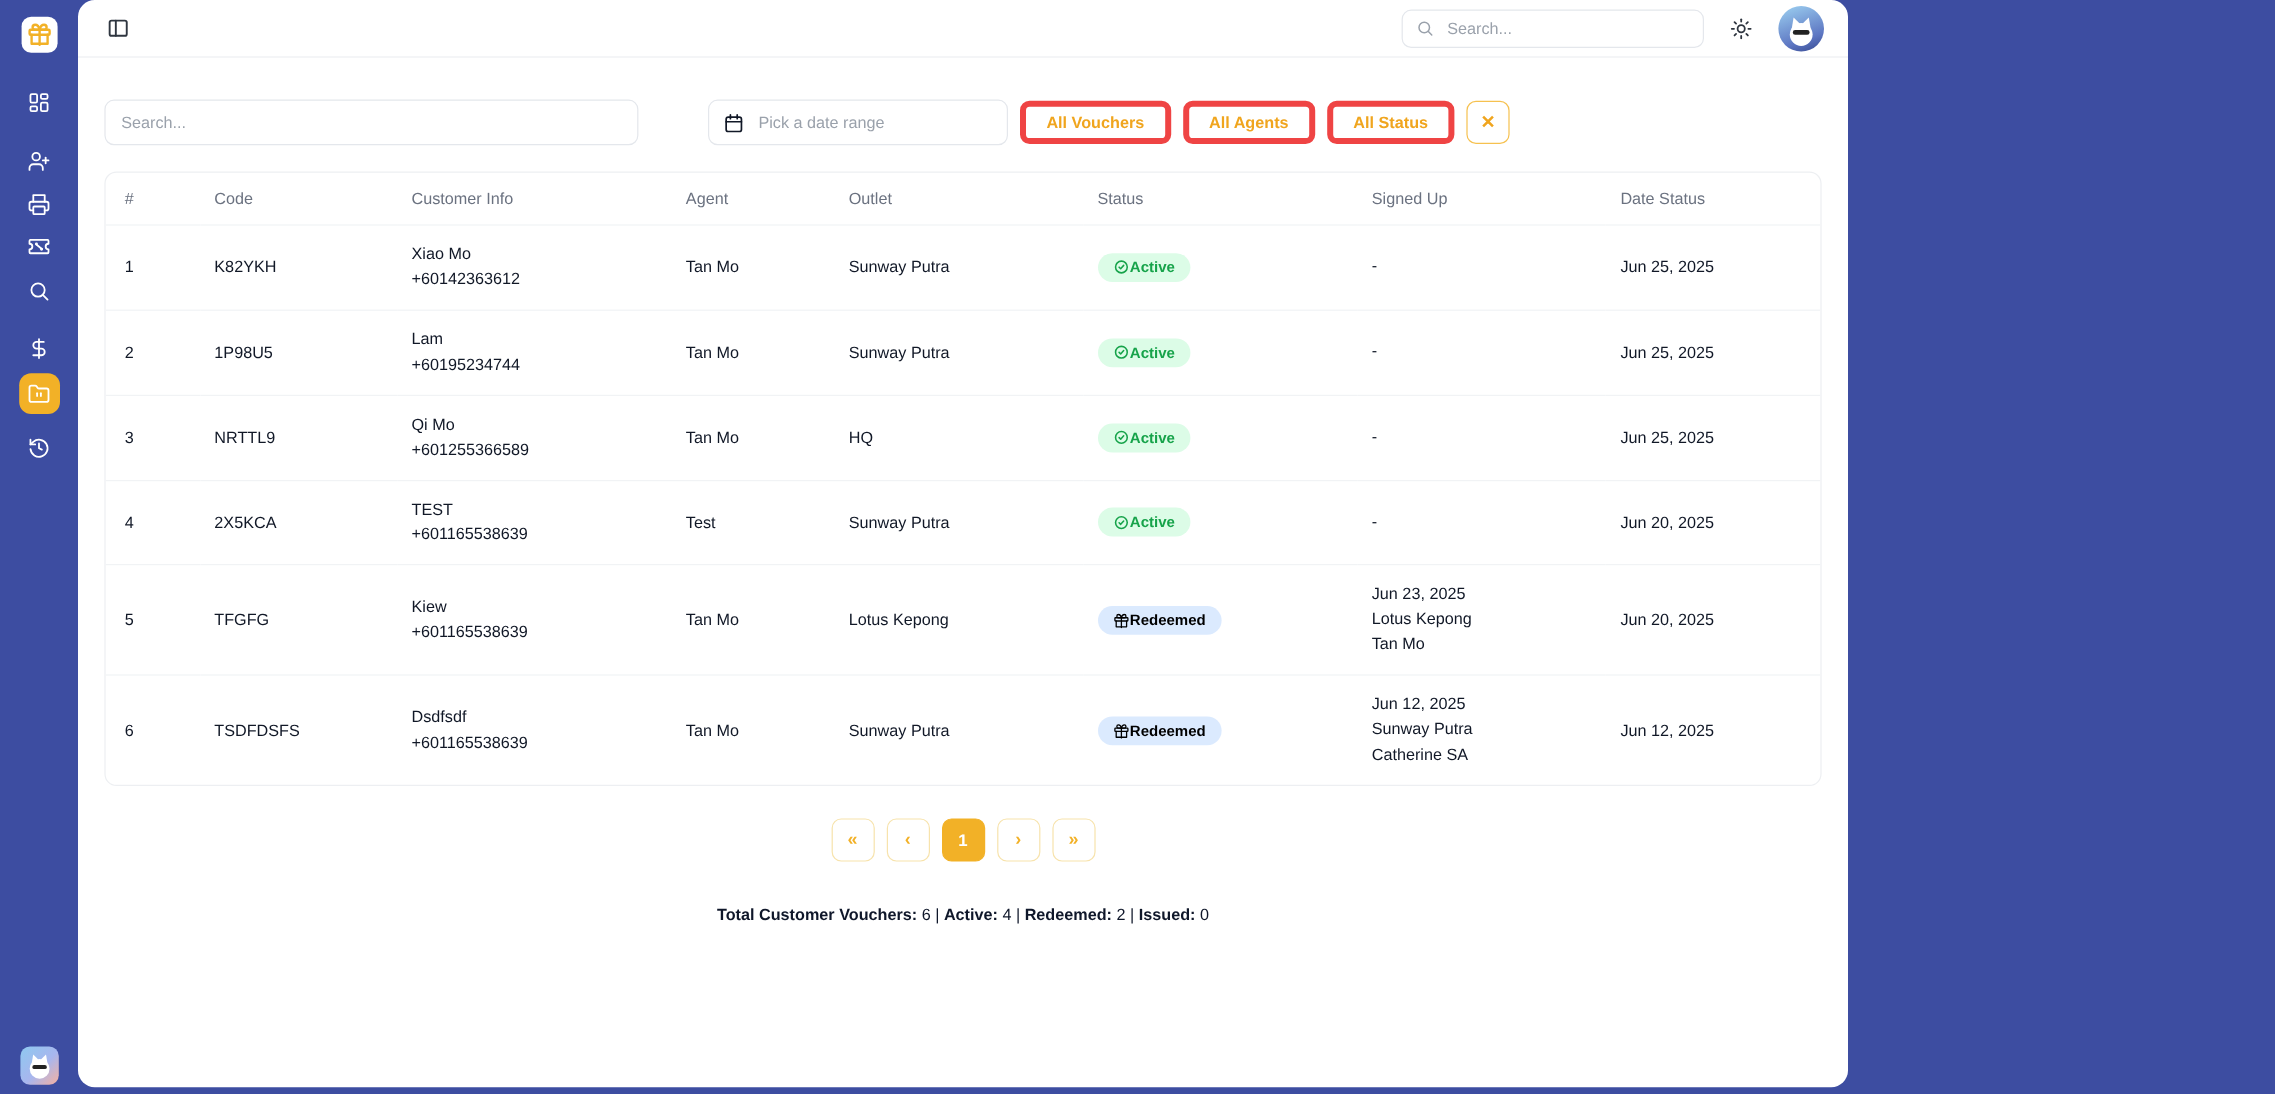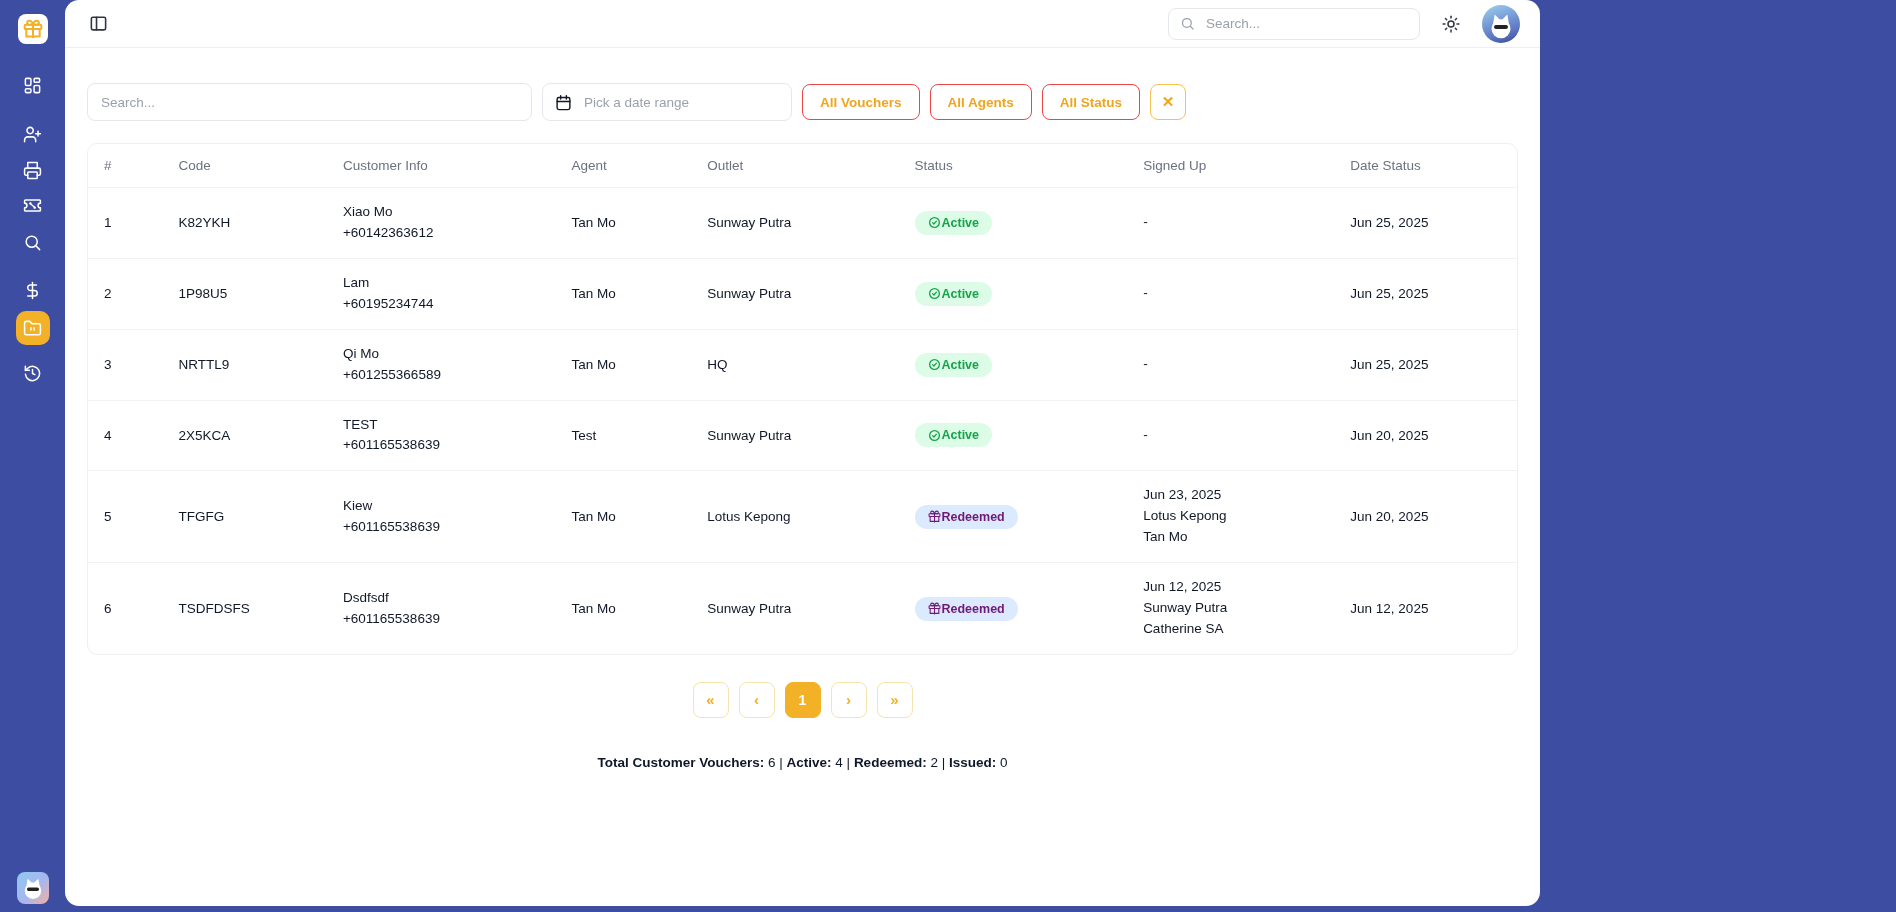--- a/index.html
+++ b/index.html
@@ -80,26 +80,26 @@
 
   
   .filters { display: flex; align-items: center; gap: 10px; margin-top: 27px; }
   .filter-search {
     width: 445px; height: 38px; border: 1px solid #e4e7ec; border-radius: 8px;
     padding: 0 13px; font-size: 13.5px; color: #374151; outline: none; font-family: inherit;
   }
   .filter-search::placeholder, .search-box input::placeholder, .date-field input::placeholder { color: #9aa1ab; }
   .date-field {
     width: 250px; height: 38px; border: 1px solid #e4e7ec; border-radius: 8px;
-    display: flex; align-items: center; gap: 10px; padding: 0 12px; cursor: pointer;
+    display: flex; align-items: center; gap: 10px; padding: 0 12px; cursor: pointer; margin-left: 48px;
   }
   .date-field svg { color: #111827; flex: 0 0 auto; }
   .date-field input { border: none; outline: none; flex: 1; min-width: 0; font-size: 13.5px; color: #374151; font-family: inherit; }
   .filter-btn {
-    height: 36px; background: #fff; border: 1px solid #ef4444; color: #F0A51E;
+    height: 36px; background: #fff; border: 5px solid #ef4444; color: #F0A51E;
     border-radius: 8px; padding: 0 17px; font-size: 13.5px; font-weight: bold;
     cursor: pointer; font-family: inherit;
   }
   .clear-btn {
     height: 36px; width: 36px; background: #fff; border: 1px solid #F6C14F; color: #F0A51E;
     border-radius: 8px; font-size: 15px; font-weight: bold; cursor: pointer; font-family: inherit;
   }
 
   
   .table-wrap { margin-top: 22px; border: 1px solid #edeff2; border-radius: 10px; overflow: hidden; }
@@ -118,21 +118,21 @@
   th:nth-child(6), td:nth-child(6) { width: 16%; }
   th:nth-child(7), td:nth-child(7) { width: 14.5%; }
   th:nth-child(8), td:nth-child(8) { width: 12.5%; }
   .cell-line { line-height: 1.55; }
   .badge {
     display: inline-flex; align-items: center; gap: 1px; padding: 5px 13px;
     border-radius: 999px; font-size: 12.5px; font-weight: bold; white-space: nowrap;
   }
   .badge svg { flex: 0 0 auto; }
   .badge-active { background: #DCFCE7; color: #16A34A; }
-  .badge-redeemed { background: #DBEAFE; color: #701a75; }
+  .badge-redeemed { background: #DBEAFE; color: #000000; align-items: flex-end; }
 
   
   .pagination { display: flex; justify-content: center; gap: 10px; margin-top: 27px; }
   .page-btn {
     width: 36px; height: 36px; border-radius: 8px; border: 1px solid #F7E3AC;
     background: #fff; color: #F2B127; font-size: 15px; font-weight: bold;
     cursor: pointer; font-family: inherit; line-height: 1;
   }
   .page-btn.active { background: #F2B127; border-color: #F2B127; color: #fff; font-size: 14px; }
   .showing { text-align: center; color: #64748b; font-size: 13.5px; margin-top: 15px; }

